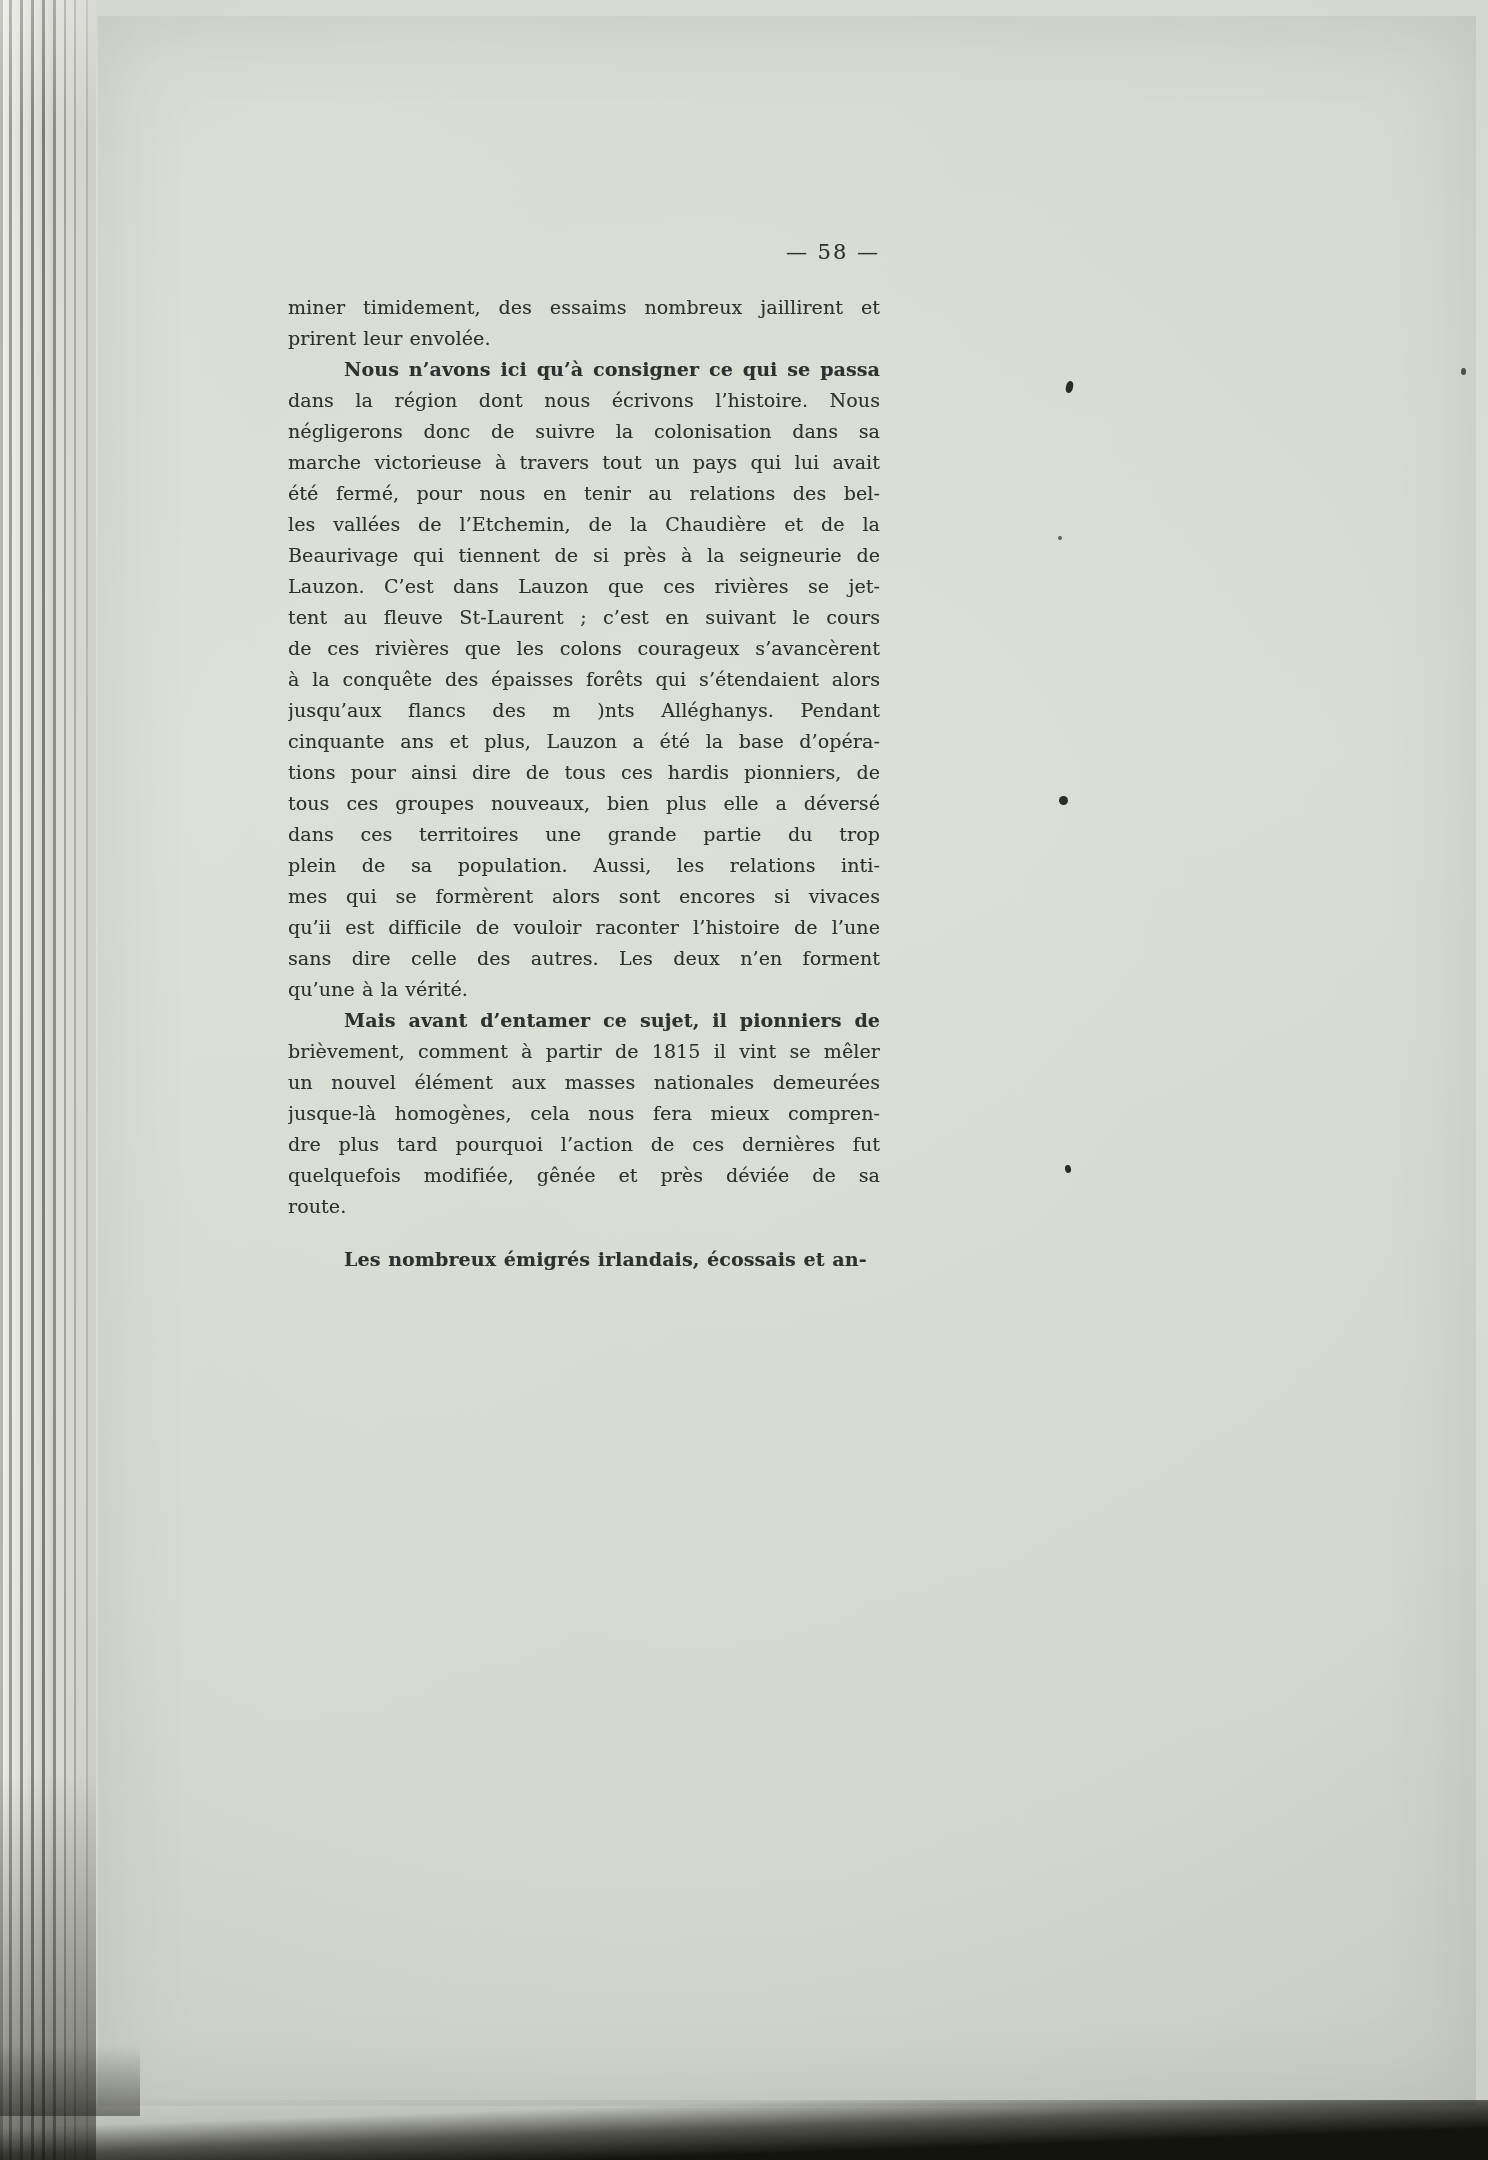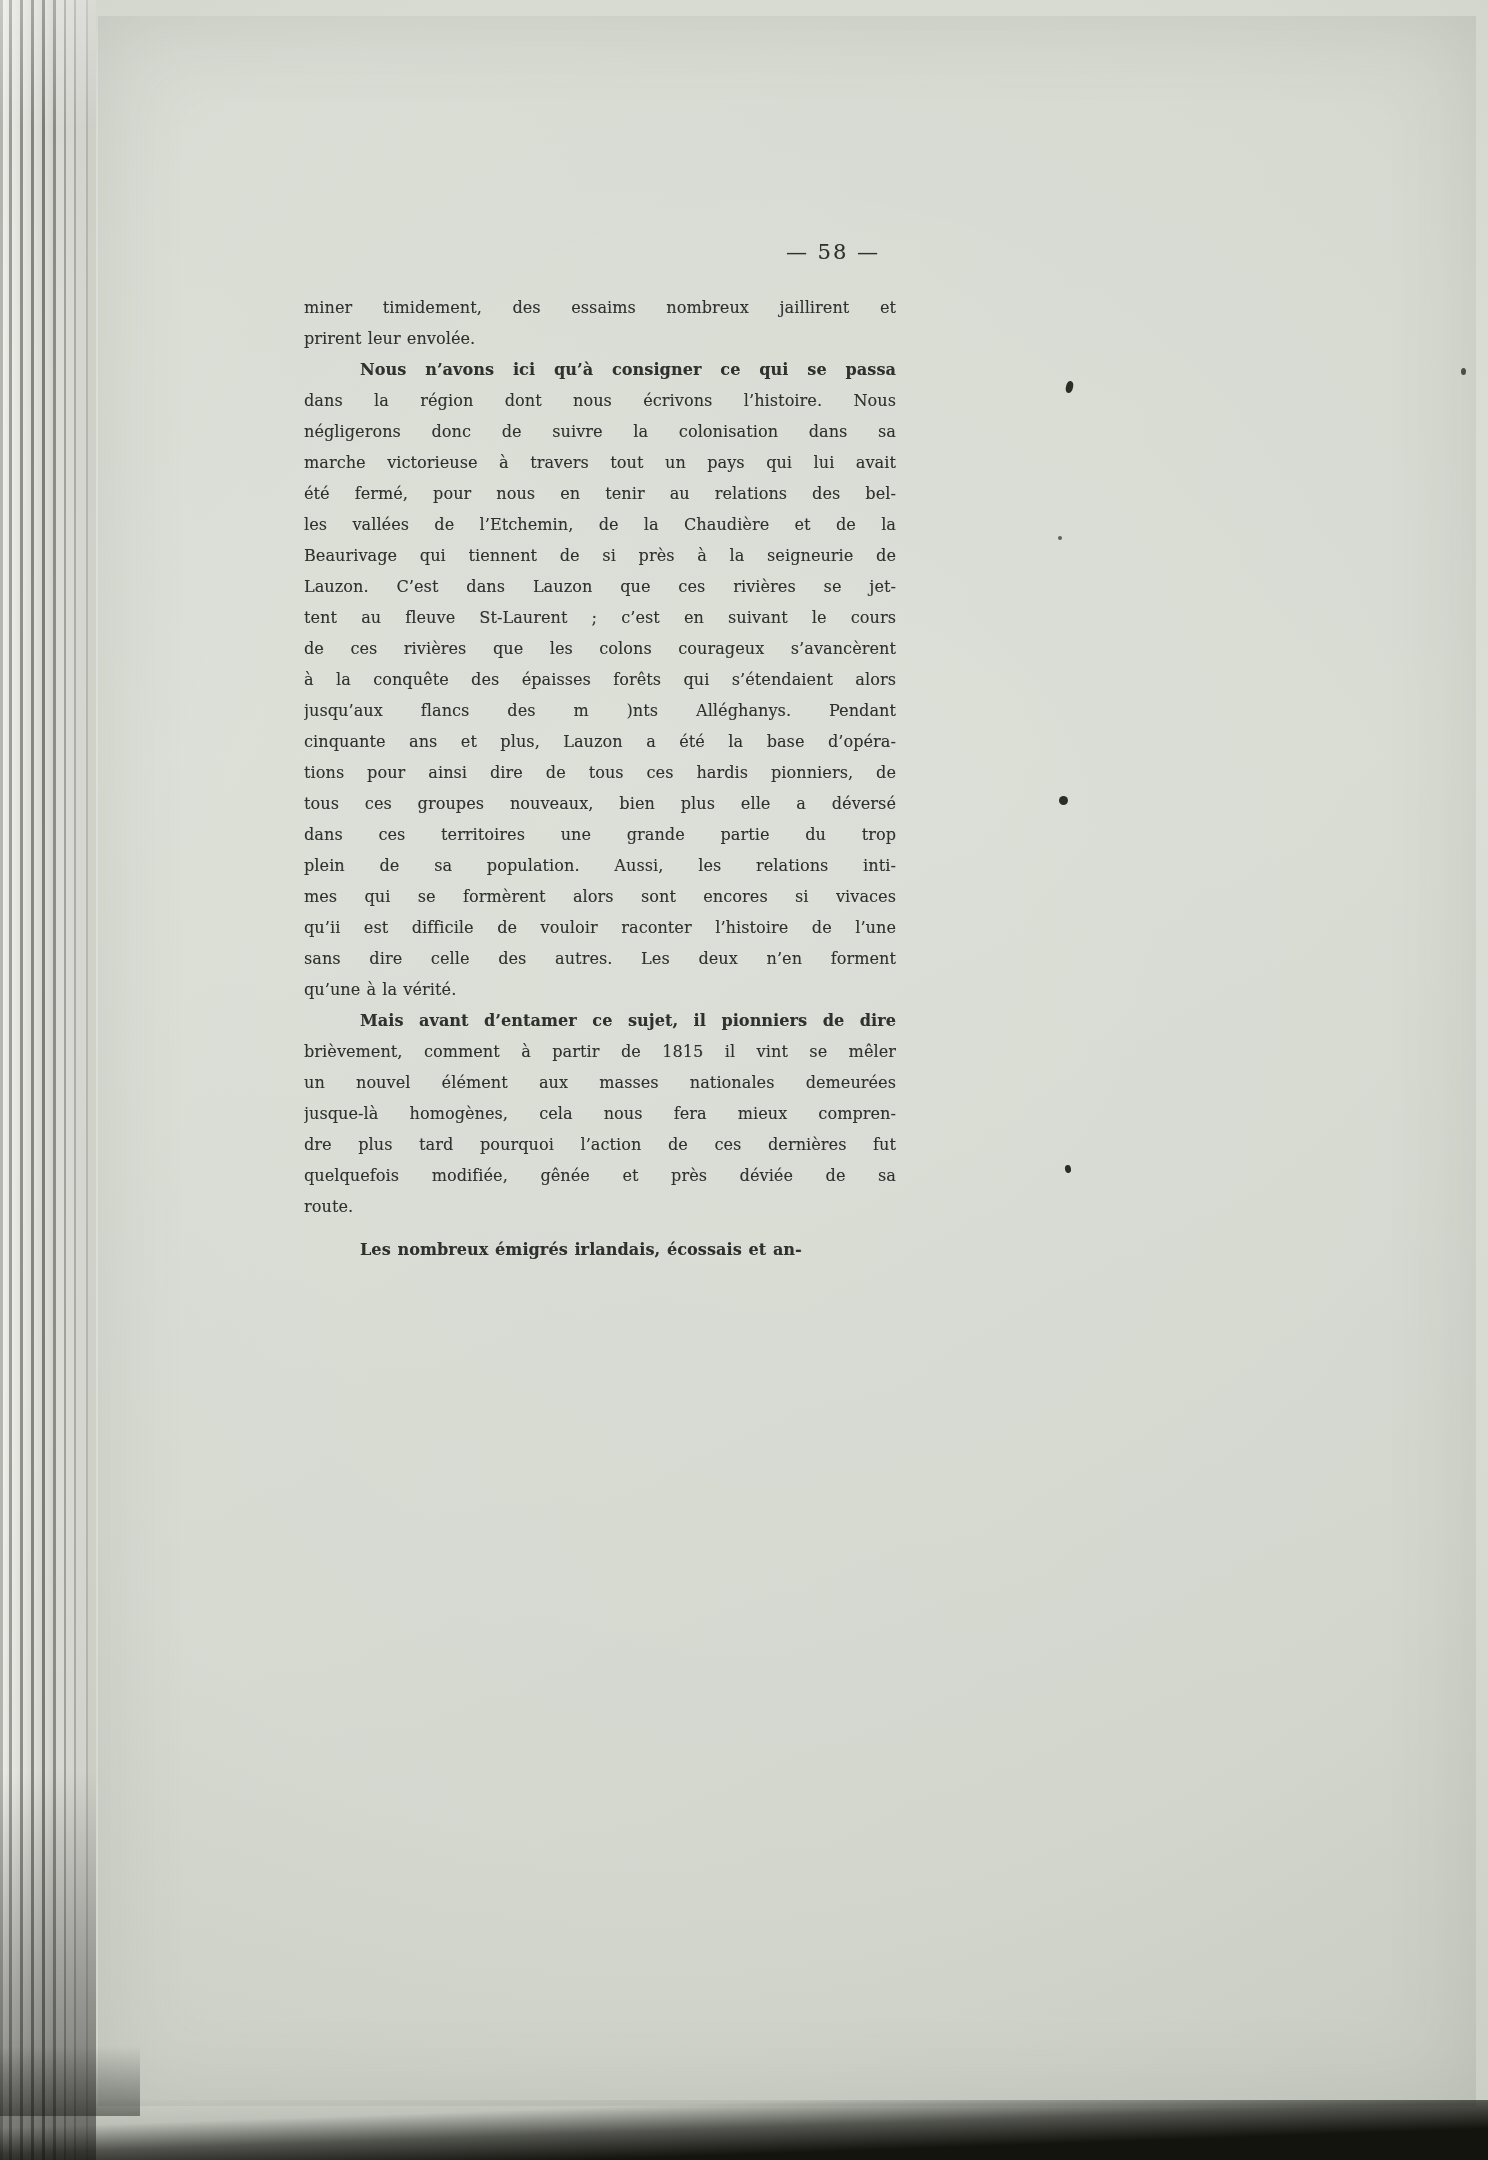--- a/index.html
+++ b/index.html
@@ -56,28 +56,28 @@
 
   .page-number {
     position: absolute; top: 240px; left: 288px; width: 592px;
     text-align: right;
     font-size: 21px; letter-spacing: 2px;
     color: #2e332f;
     text-shadow: 0.3px 0.3px 0.6px rgba(45,50,47,0.35);
   }
 
   .text-block {
-    position: absolute; top: 292px; left: 304px; width: 592px;
+    position: absolute; top: 292px; left: 288px; width: 592px;
     color: #2d322f;
-    font-size: 16px; line-height: 31px;
+    font-size: 19px; line-height: 31px;
     letter-spacing: 0.1px; word-spacing: 1px;
   }
 
   .paragraph { }
-  .paragraph.spaced { margin-top: 12px; }
+  .paragraph.spaced { margin-top: 22px; }
 
   .line {
     text-align: justify;
     text-align-last: justify;
     height: 31px; overflow: hidden;
     text-shadow: 0.3px 0.3px 0.5px rgba(45,50,47,0.32);
   }
   .line.para-last { text-align-last: left; }
   .line.indent { text-indent: 56px; font-weight: bold; }
 

